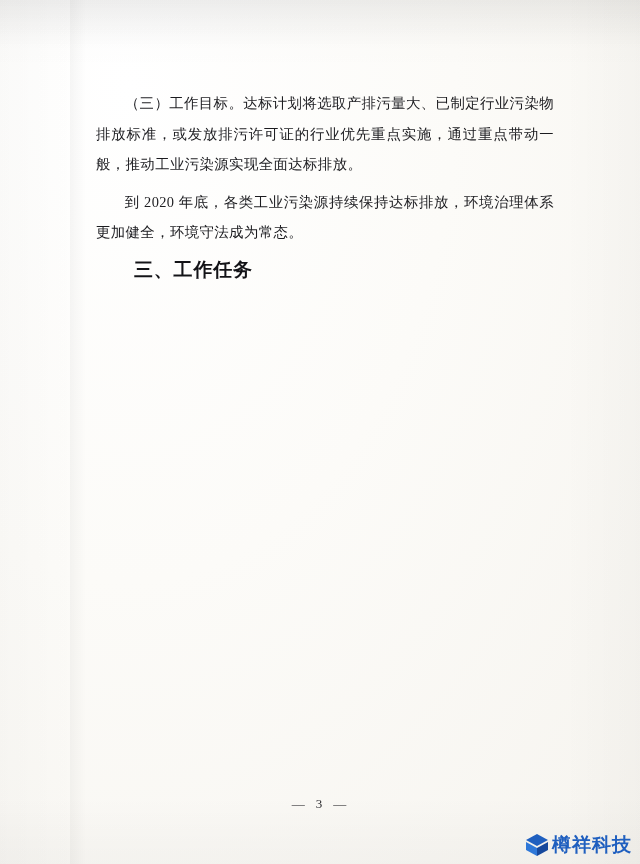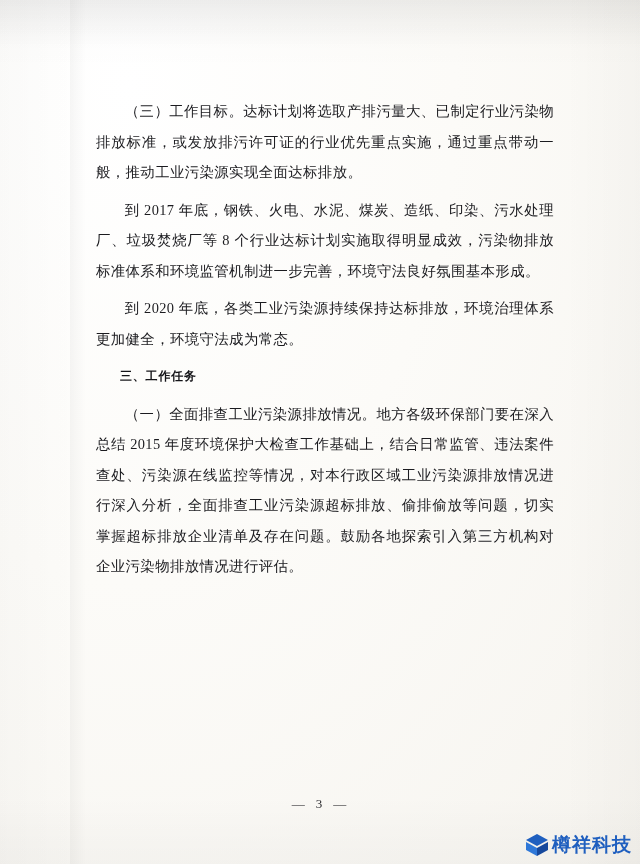--- a/index.html
+++ b/index.html
@@ -25,37 +25,37 @@
     position: absolute;
     inset: 0;
     background:
       linear-gradient(90deg, rgba(0,0,0,0.015) 0%, rgba(0,0,0,0) 12%, rgba(0,0,0,0) 88%, rgba(0,0,0,0.02) 100%),
       linear-gradient(180deg, rgba(0,0,0,0.02) 0%, rgba(0,0,0,0) 8%, rgba(0,0,0,0) 92%, rgba(0,0,0,0.025) 100%);
     pointer-events: none;
   }
   .content {
     position: absolute;
     left: 96px;
-    top: 96px;
+    top: 88px;
     width: 458px;
   }
   p.para {
     margin: 0 0 7px 0;
     font-size: 14.4px;
     line-height: 30.5px;
     letter-spacing: 0.4px;
     text-align: justify;
     text-justify: inter-ideograph;
     color: #1b1b1f;
     text-indent: 2em;
     font-family: "Liberation Serif", serif;
   }
   p.heading {
     margin: 0 0 7px 0;
-    font-size: 12px;
+    font-size: 19px;
     line-height: 30.5px;
     letter-spacing: 0.8px;
     color: #131317;
     text-indent: 2em;
     font-weight: bold;
   }
   .page-number {
     position: absolute;
     left: 0;
     right: 0;
@@ -111,24 +111,22 @@
 </head>
 <body>
 
 <div class="page">
   <div class="paper-noise"></div>
   <div class="edge-shadow-top"></div>
   <div class="fold-shadow"></div>
 
   <div class="content">
     <p class="para">（三）工作目标。达标计划将选取产排污量大、已制定行业污染物排放标准，或发放排污许可证的行业优先重点实施，通过重点带动一般，推动工业污染源实现全面达标排放。</p>
-    <p class="para">到 2017 年底，钢铁、火电、水泥、煤炭、造纸、印染、污水处理厂、垃圾焚烧厂等 8 个行业达标计划实施取得明显成效，污染物排放标准体系和环境监管机制进一步完善，环境守法良好氛围基本形成。</p>
     <p class="para">到 2020 年底，各类工业污染源持续保持达标排放，环境治理体系更加健全，环境守法成为常态。</p>
     <p class="heading">三、工作任务</p>
-    <p class="para">（一）全面排查工业污染源排放情况。地方各级环保部门要在深入总结 2015 年度环境保护大检查工作基础上，结合日常监管、违法案件查处、污染源在线监控等情况，对本行政区域工业污染源排放情况进行深入分析，全面排查工业污染源超标排放、偷排偷放等问题，切实掌握超标排放企业清单及存在问题。鼓励各地探索引入第三方机构对企业污染物排放情况进行评估。</p>
   </div>
 
   <div class="page-number">
     <span class="dash">—</span><span>3</span><span class="dash">—</span>
   </div>
 
   <div class="watermark">
     <span class="wm-logo">
       <svg width="26" height="26" viewBox="0 0 26 26" aria-hidden="true">
         <polygon points="13,2 24,8 13,14 2,8" fill="#1f5fbf"></polygon>

